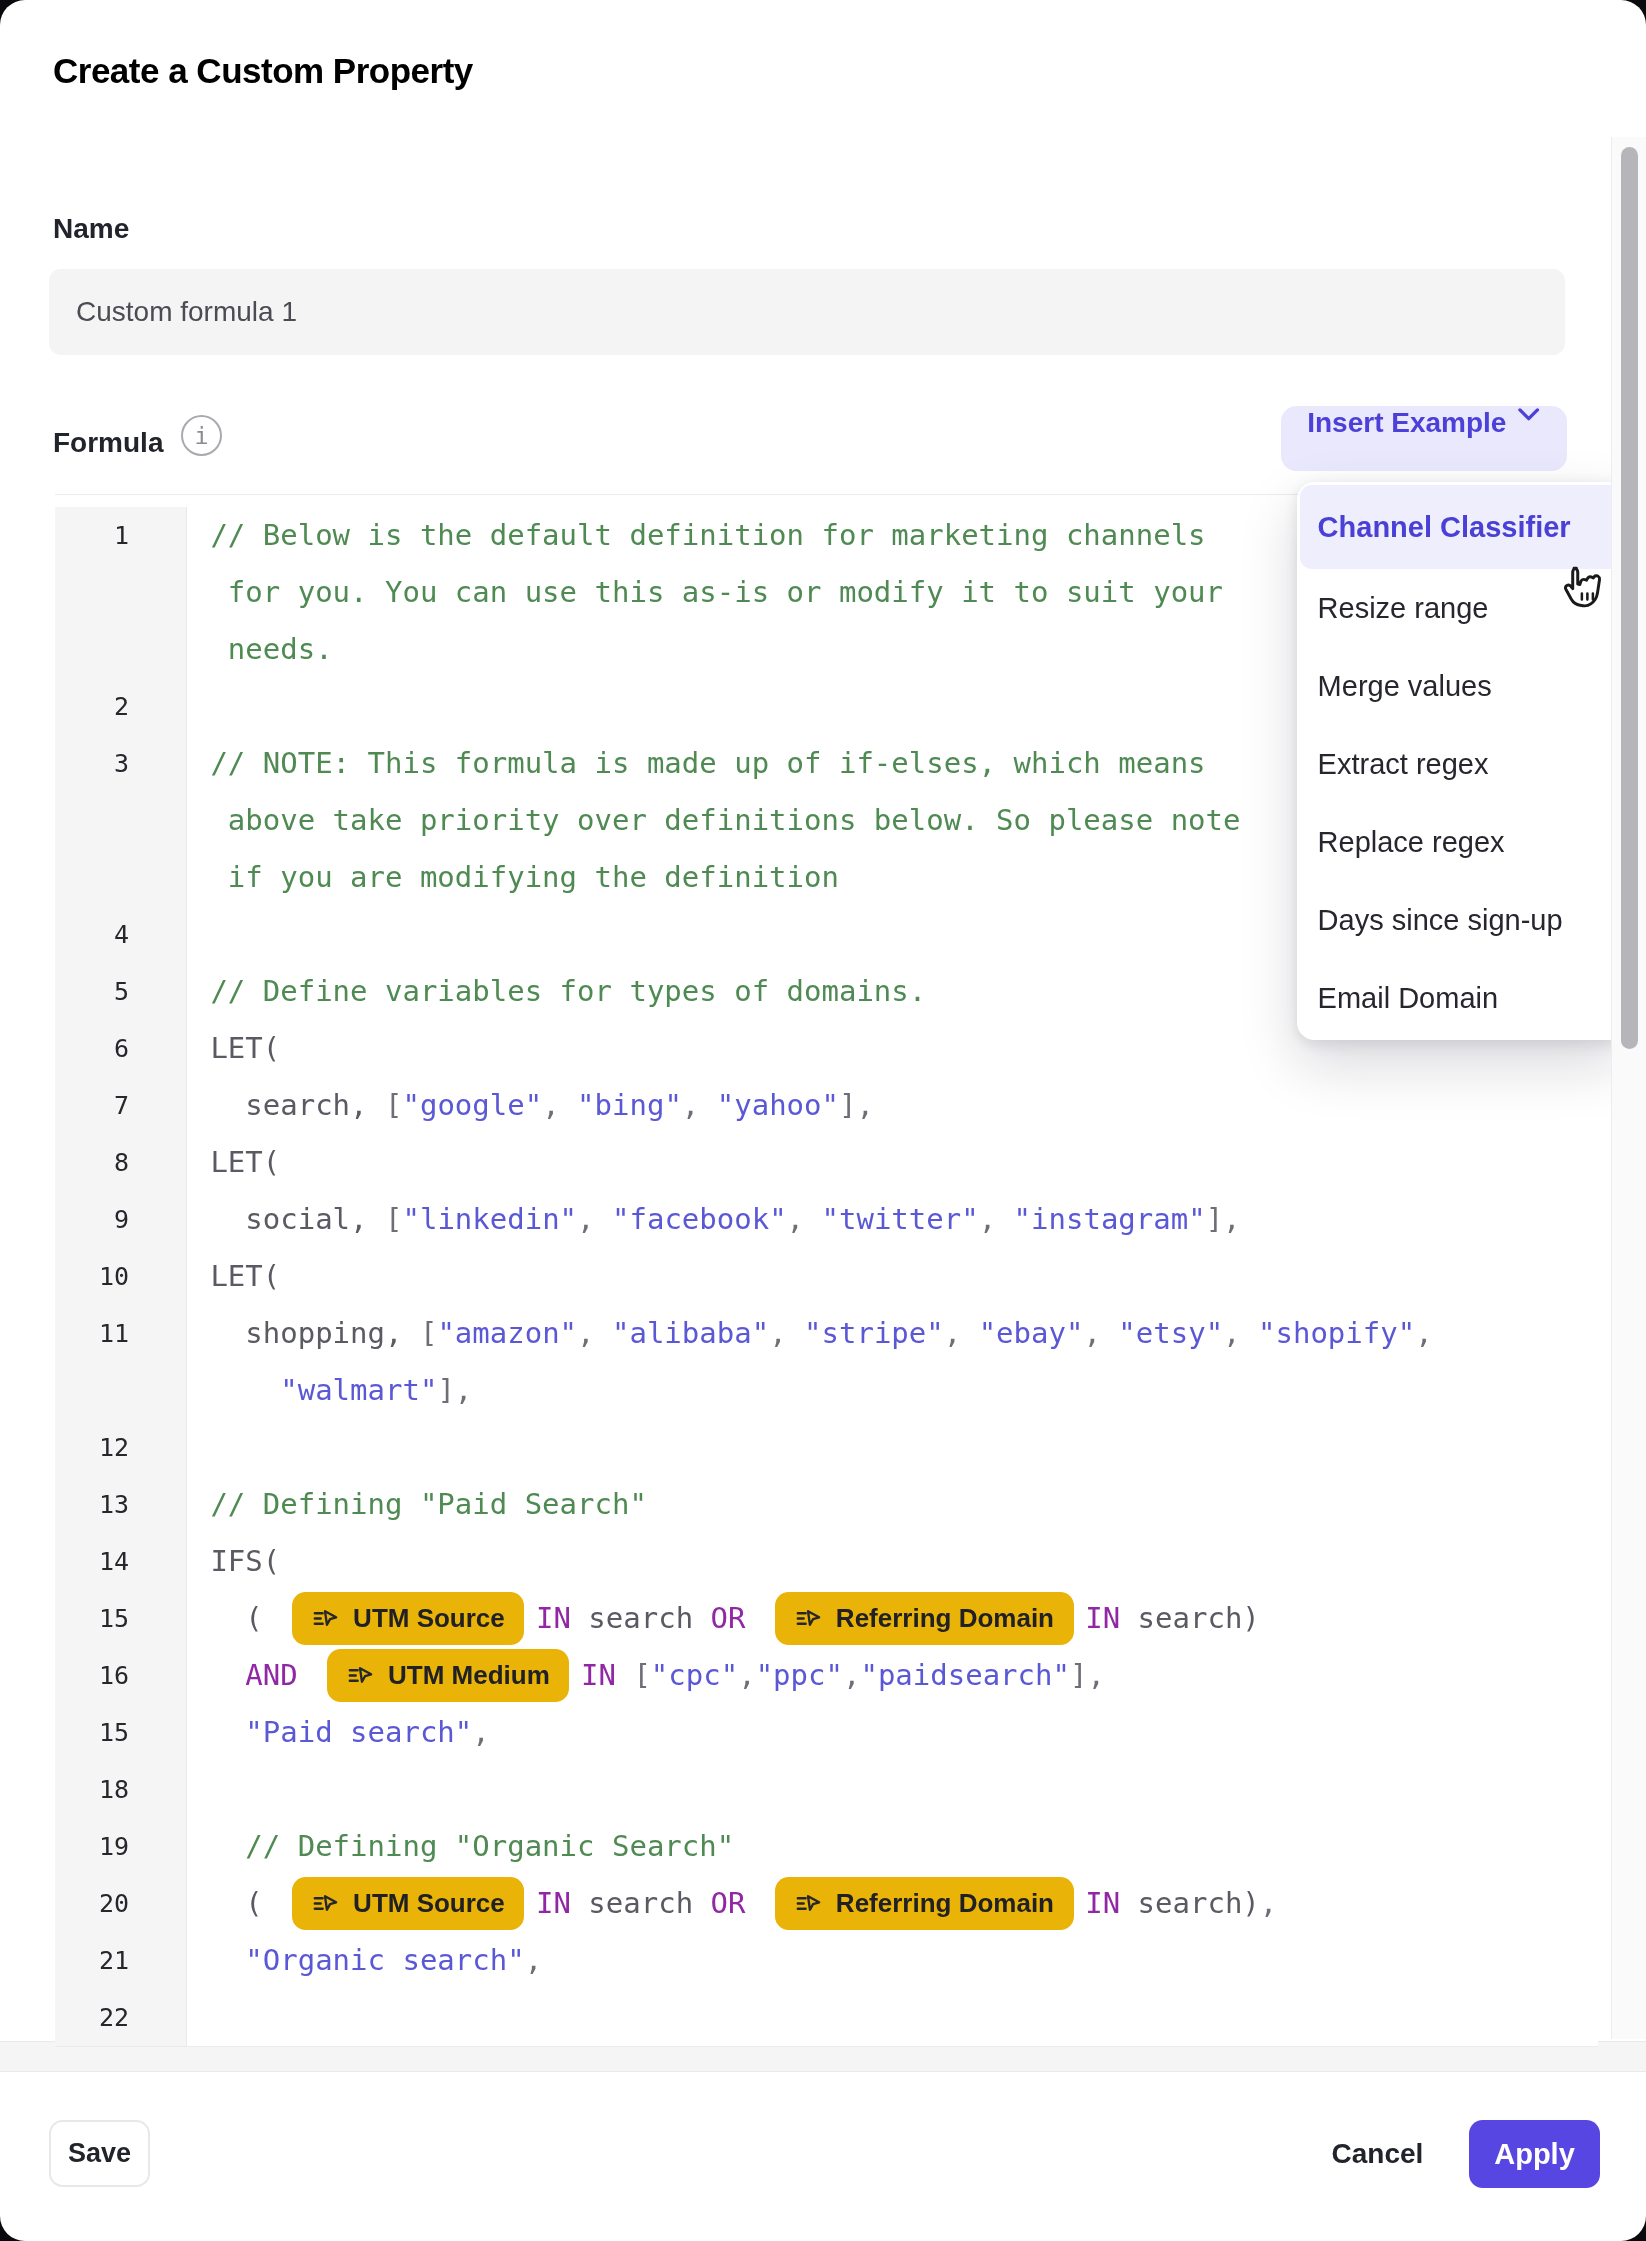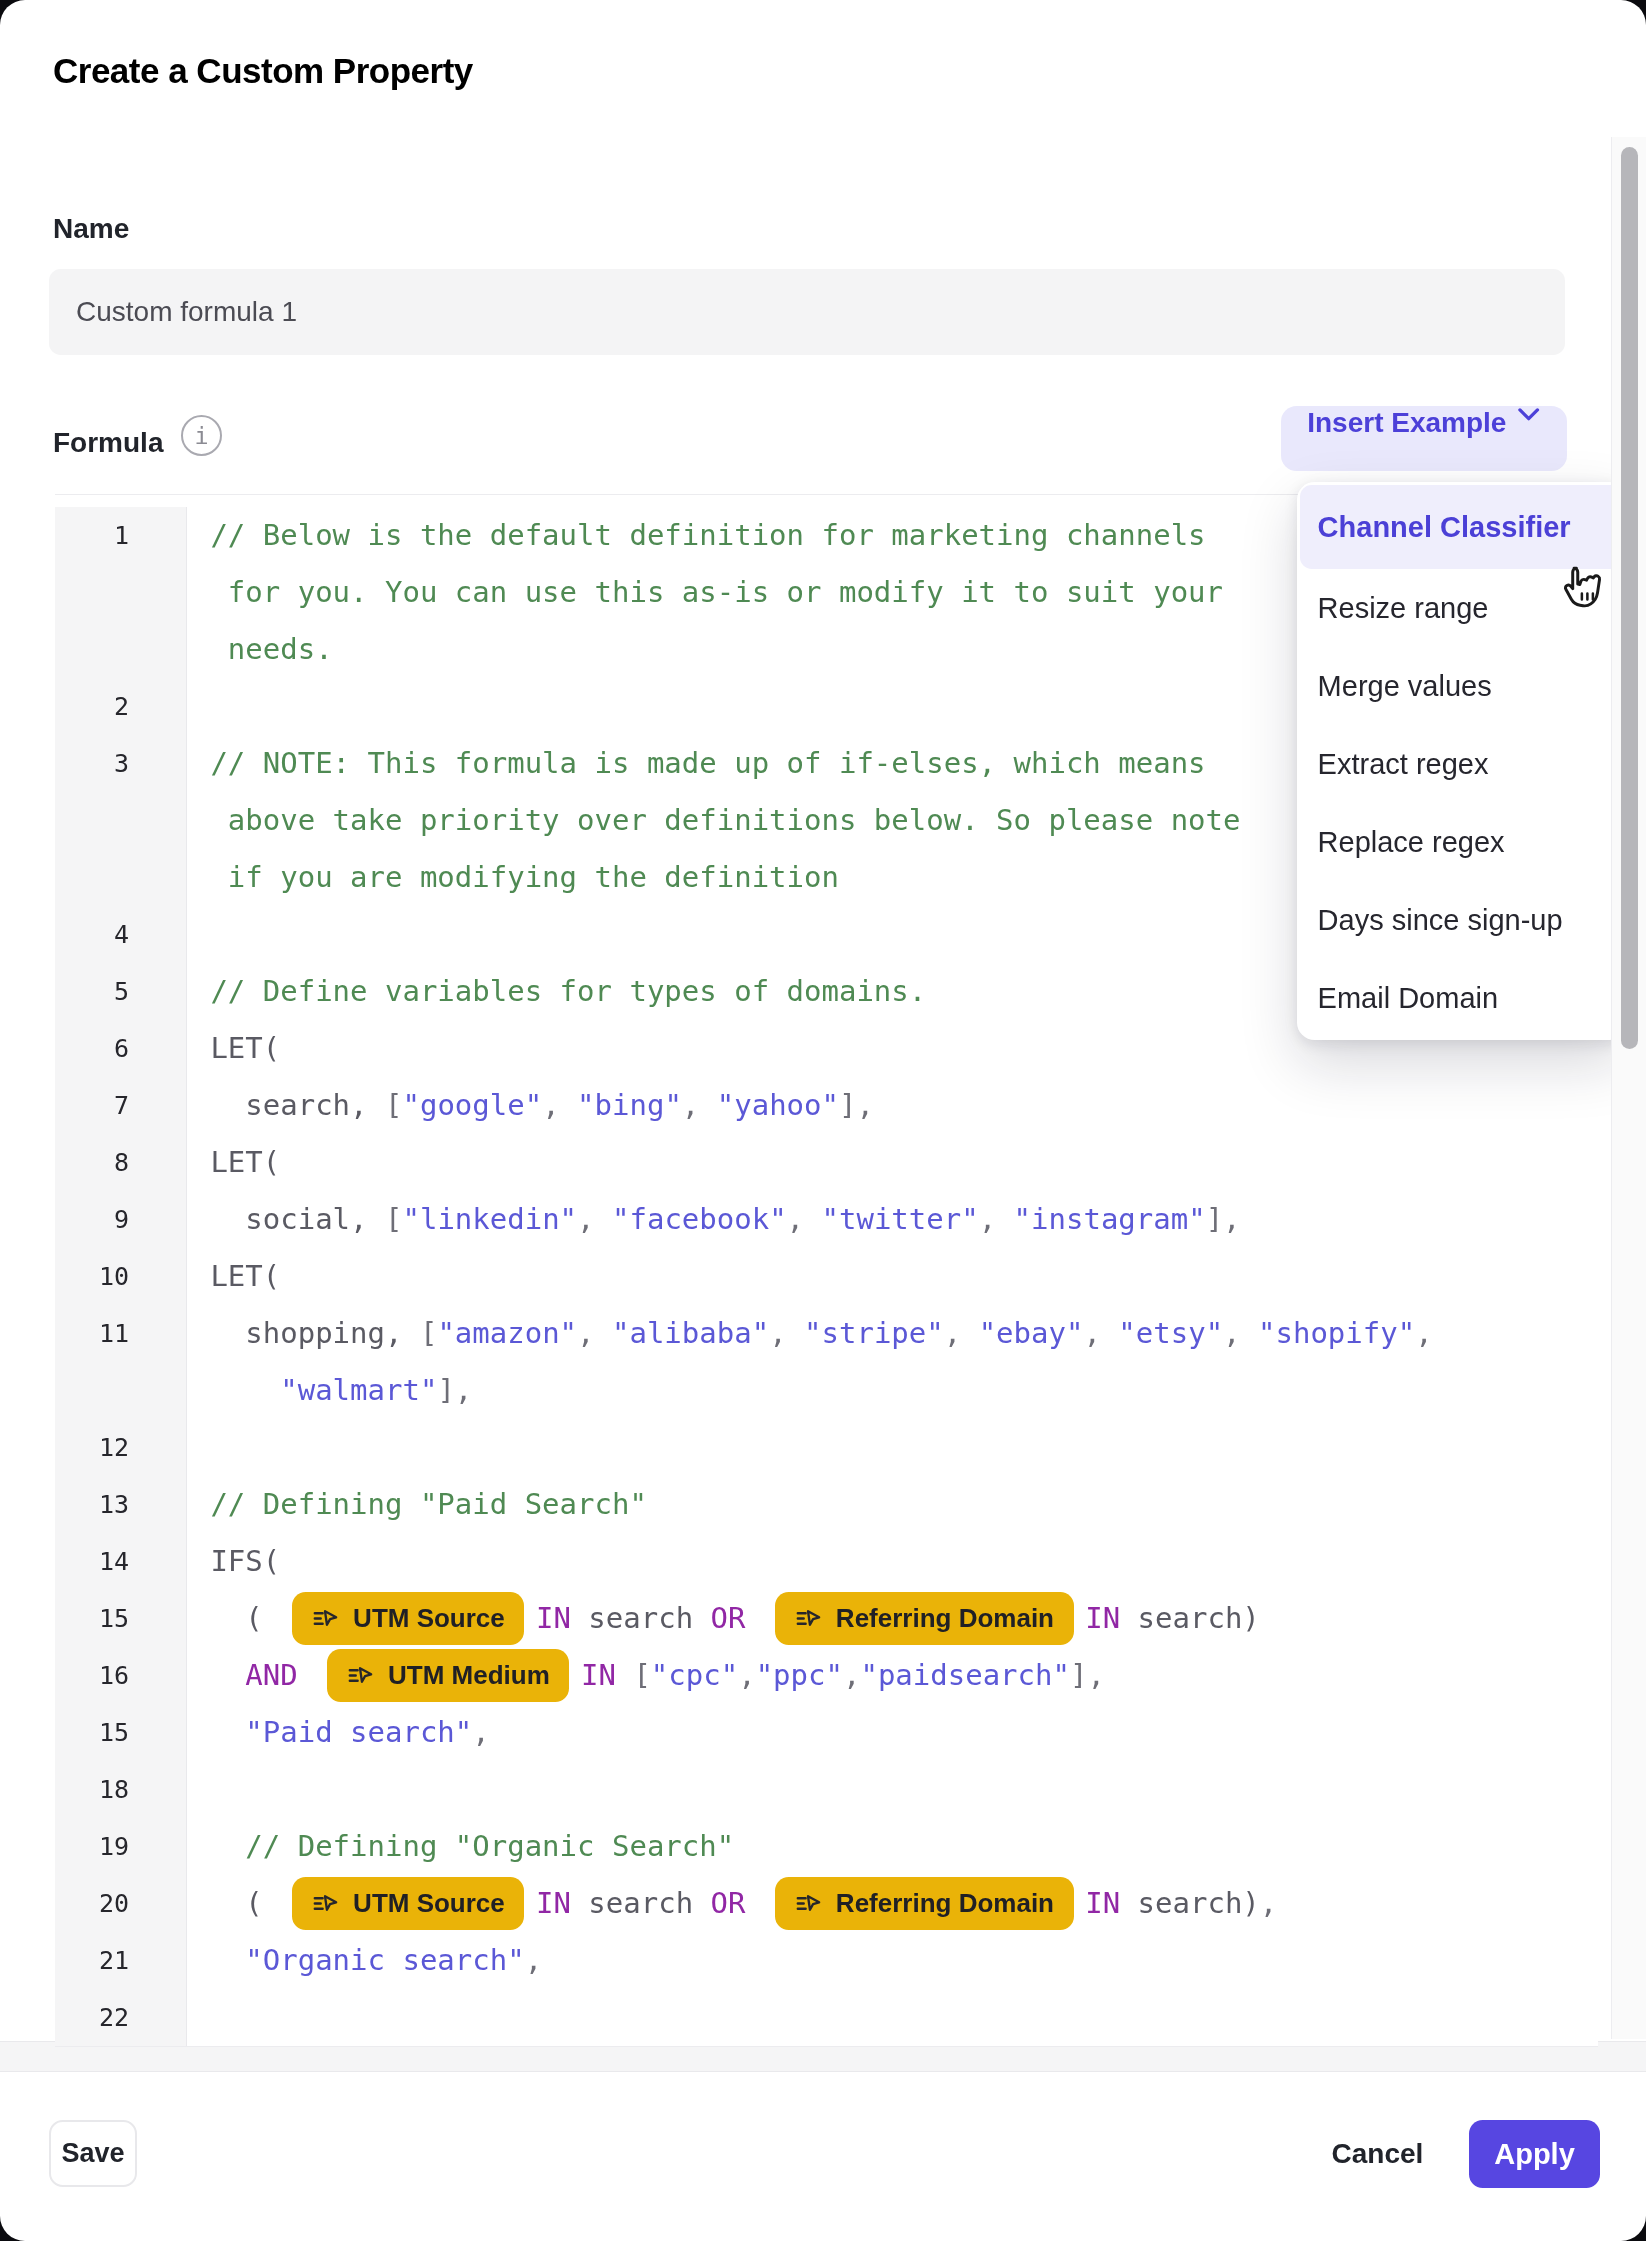--- a/index.html
+++ b/index.html
@@ -42,21 +42,21 @@
   .mi.hl{background:#efeefc;color:#4b40d6;height:84px;font-weight:600;}
 
   
   .sbtrack{position:absolute;left:1611px;top:137px;width:35px;height:1902px;background:#fafafa;
       border-left:1px solid #ededf0;z-index:6;}
   .sbthumb{position:absolute;left:8.8px;top:9.8px;width:17.6px;height:902px;background:#b6b6ba;border-radius:8.8px;}
 
   .band{position:absolute;left:0;right:0;top:2041px;height:29px;background:#f5f5f6;
       border-top:1px solid #e9e9ec;border-bottom:1px solid #e9e9ec;}
 
-  .save{position:absolute;left:49px;top:2120px;width:88px;height:67px;background:#fff;border:2px solid #e8e8eb;
+  .save{position:absolute;left:49px;top:2120px;width:101px;height:67px;background:#fff;border:2px solid #e8e8eb;
       border-radius:13.7px;font-size:27px;font-weight:600;color:#21242b;font-family:"Liberation Sans",sans-serif;}
   .cancel{position:absolute;left:1319px;top:2120px;width:117px;height:67px;background:none;border:none;
       font-size:28px;font-weight:600;color:#21242b;font-family:"Liberation Sans",sans-serif;}
   .apply{position:absolute;left:1469px;top:2120px;width:131px;height:68px;background:#5746e1;border:none;
       border-radius:13.7px;font-size:29px;font-weight:600;color:#fff;font-family:"Liberation Sans",sans-serif;}
 
   .cursor{position:absolute;left:1553px;top:560px;z-index:9;}
 </style>
 </head>
 <body>

